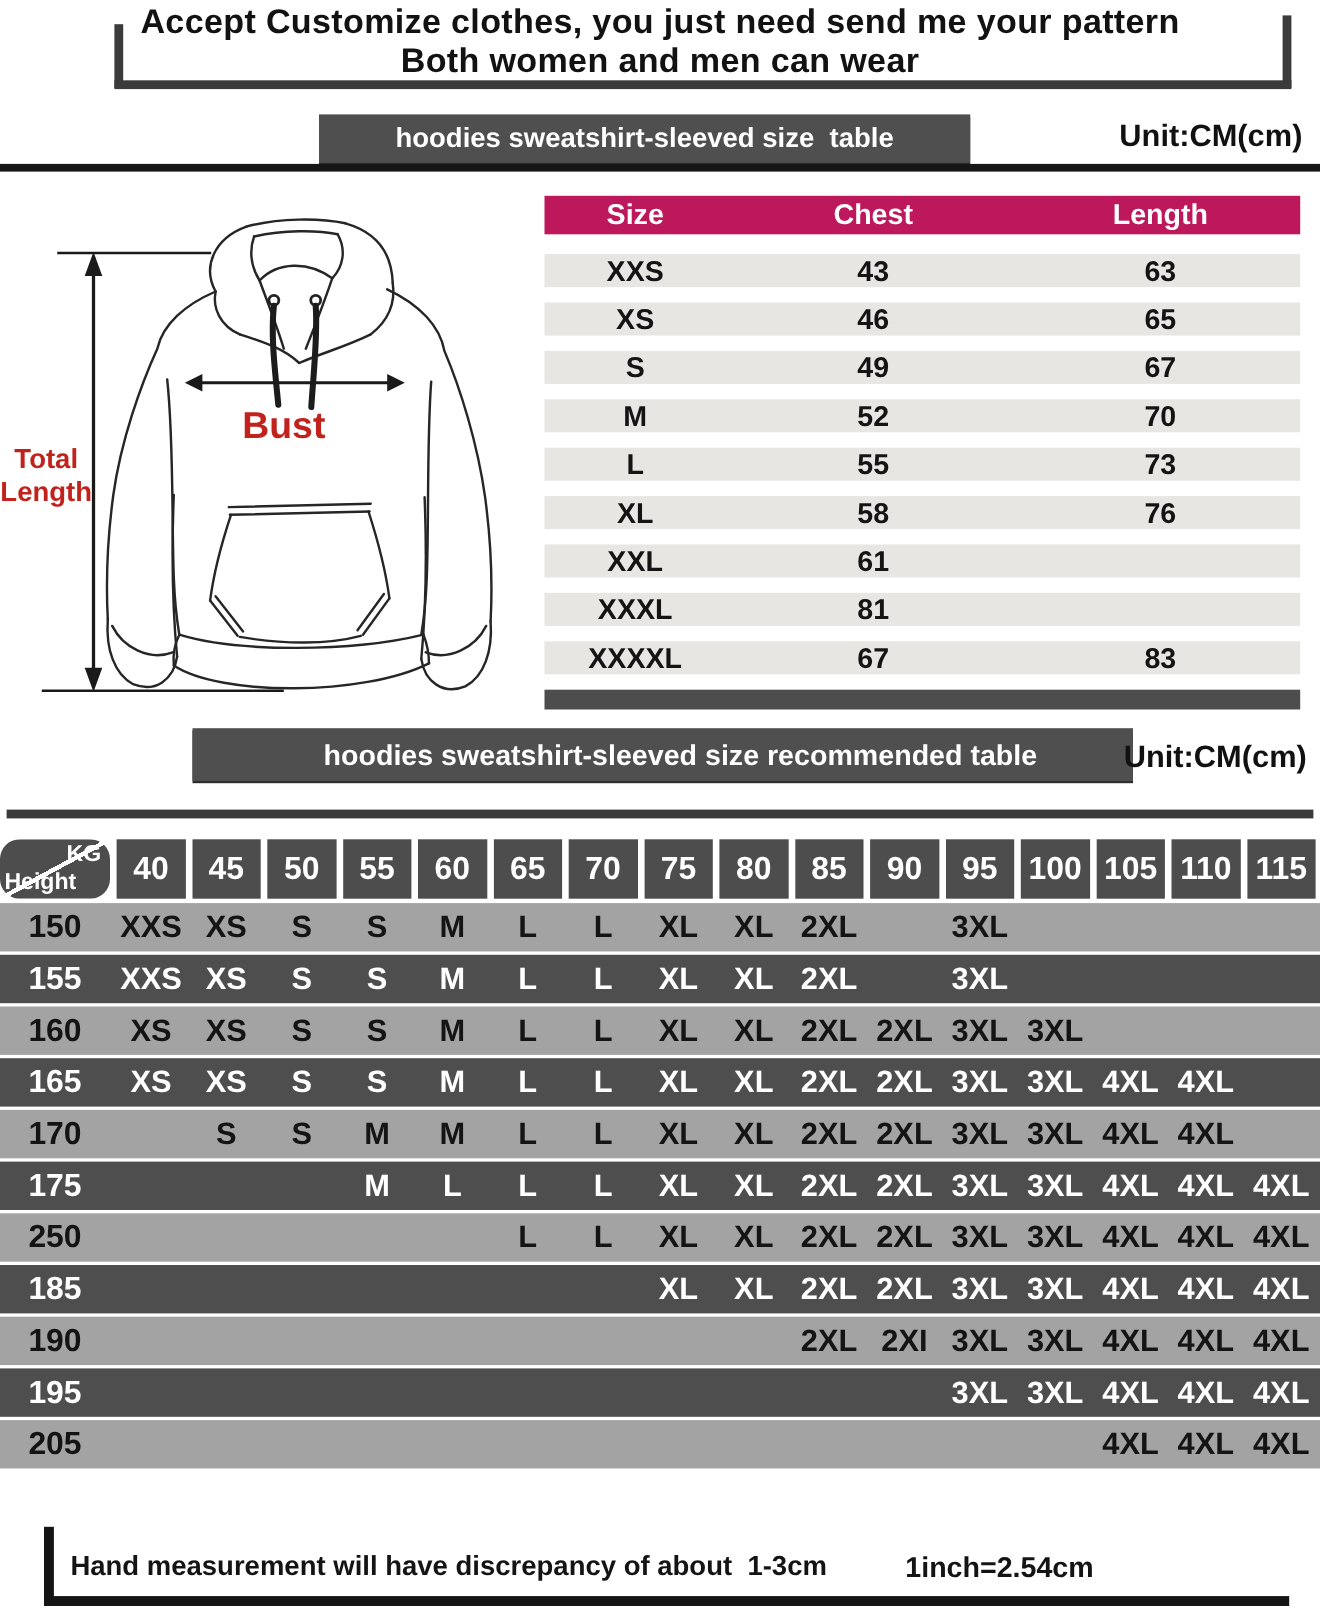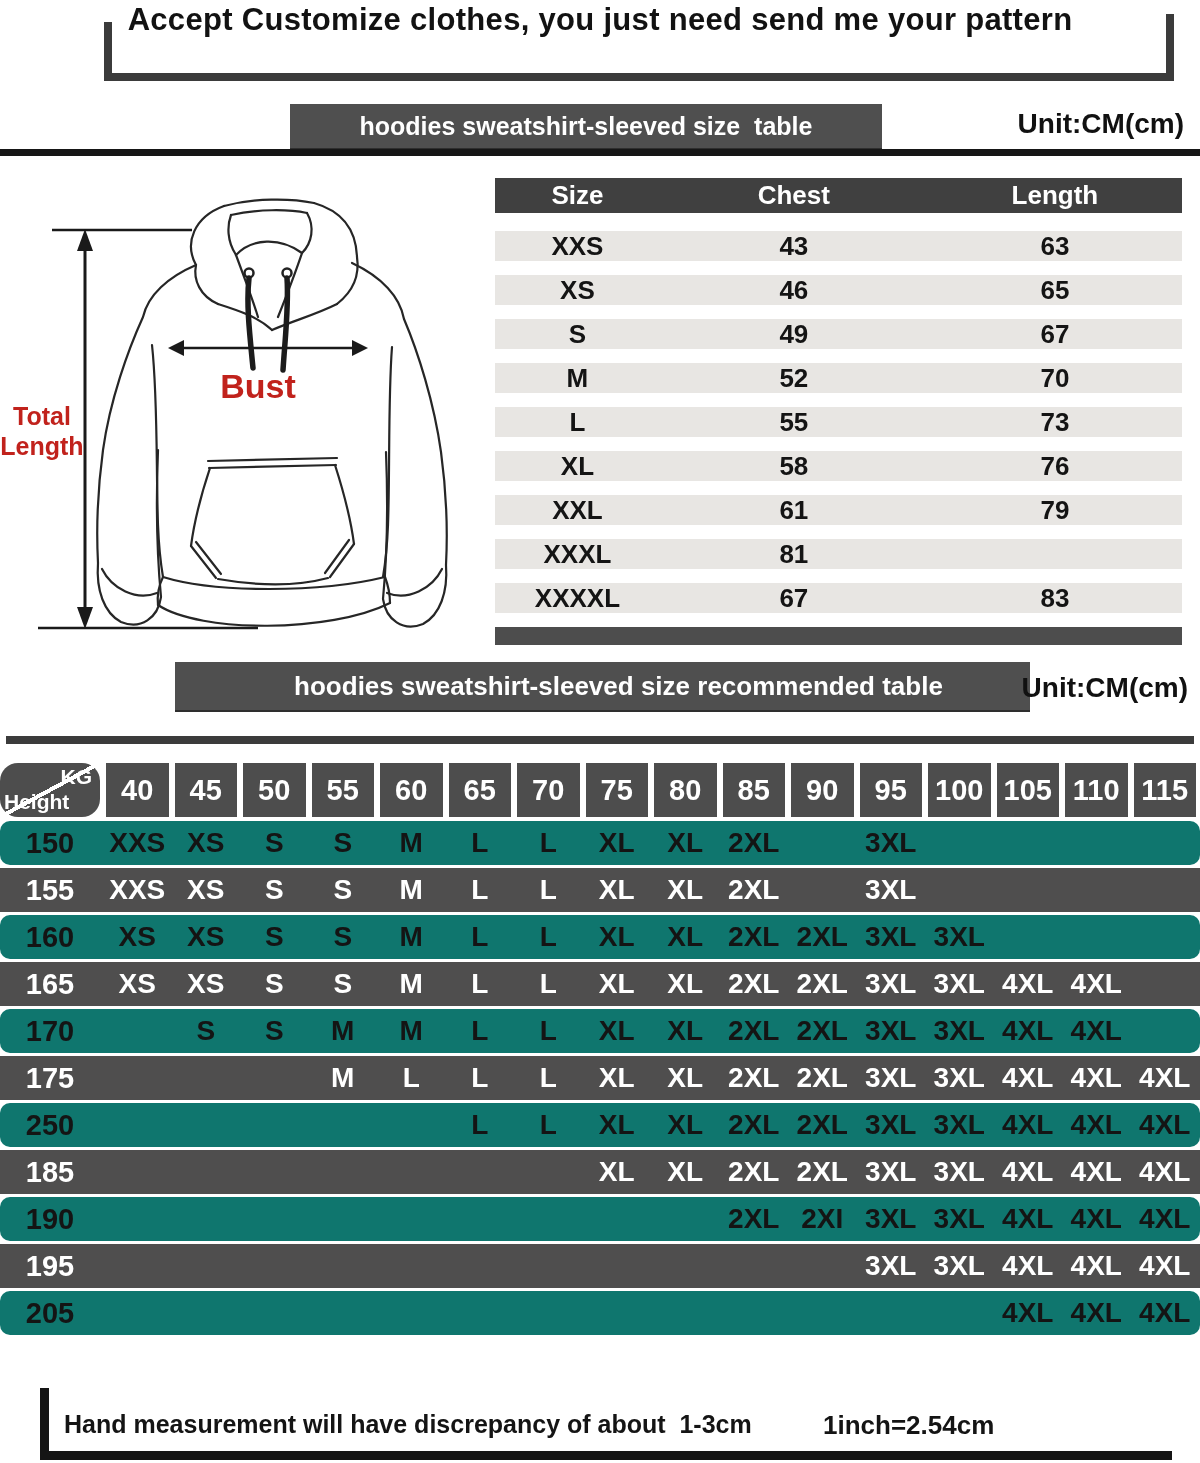--- a/index.html
+++ b/index.html
@@ -31,21 +31,21 @@
   .divider1 { position:absolute; left:0; top:149px; width:1200px; height:7px; background:#161616; }
   .divider2 { position:absolute; left:6px; top:736px; width:1188px; height:8px; background:#3b3b3b; }
 
   
   .diagram { position:absolute; left:0; top:165px; width:490px; height:490px; }
 
   
   .size-table { position:absolute; left:495px; top:178px; width:687px; }
   .st-grid { display:grid; grid-template-columns:24% 39% 37%; align-items:center; text-align:center; }
   .st-header {
-    height:35px; background:#404040; color:#fff; font-size:26px; font-weight:bold;
+    height:35px; background:#be185d; color:#fff; font-size:26px; font-weight:bold;
     margin-bottom:18px;
   }
   .st-row {
     height:30px; background:#e8e6e3; color:#141414; font-size:26px; font-weight:bold;
     margin-bottom:14px;
   }
   .st-footer { height:18px; background:#4d4d4d; margin-top:9px; }
 
   
   .rec-table { position:absolute; left:0; top:763px; width:1200px; }
@@ -59,38 +59,39 @@
     border-radius:18px;
   }
   .rec-corner .kg     { position:absolute; top:2px; right:8px; font-size:21px; }
   .rec-corner .height { position:absolute; bottom:3px; left:4px; font-size:21px; }
   .rec-wcell {
     background:#4d4d4d; color:#fff; font-size:29px; font-weight:bold;
     display:flex; align-items:center; justify-content:center;
   }
   .rec-row { height:44px; margin-bottom:3px; align-items:center; text-align:center;
              font-size:28px; font-weight:bold; }
-  .rec-row.light { background:#0f766e; color:#141414;border-radius:10px; }
+  .rec-row.light { background:#a3a3a3; color:#141414; }
   .rec-row.dark  { background:#4f4e4e; color:#ffffff; }
   .rec-row .rec-hcell { font-size:29px; }
   .rec-row .rec-cell  { white-space:nowrap; }
 
   
   .note-vbar { position:absolute; left:40px;  top:1388px; width:9px;    height:72px; background:#151515; }
   .note-hbar { position:absolute; left:40px;  top:1451px; width:1132px; height:9px;  background:#151515; }
   .note-text { position:absolute; left:64px;  top:1410px; font-size:25px; font-weight:bold; color:#141414; white-space:pre; }
   .note-conv { position:absolute; left:823px; top:1410px; font-size:26px; font-weight:bold; color:#141414; }
 </style>
 </head>
 <body>
 
 <div class="page">
 
   <div class="title">
     <div>Accept Customize clothes, you just need send me your pattern</div>
+    <div>Both women and men can wear</div>
   </div>
   <div class="bracket-left"></div>
   <div class="bracket-right"></div>
   <div class="bracket-bottom"></div>
 
   <div class="banner banner1">hoodies sweatshirt-sleeved size  table</div>
   <div class="unit-label unit1">Unit:CM(cm)</div>
   <div class="divider1"></div>
 
   <svg class="diagram" viewBox="0 0 490 490" xmlns="http://www.w3.org/2000/svg">
@@ -200,21 +201,20 @@
           <div class="st-cell" style="display: inline;">73</div>
         </div>
         <div class="st-grid st-row">
           <div class="st-cell" style="display: inline;">XL</div>
           <div class="st-cell" style="display: inline;">58</div>
           <div class="st-cell" style="display: inline;">76</div>
         </div>
         <div class="st-grid st-row">
           <div class="st-cell" style="display: inline;">XXL</div>
           <div class="st-cell" style="display: inline;">61</div>
-          <div class="st-cell" style="display: inline;">79</div>
         </div>
         <div class="st-grid st-row">
           <div class="st-cell" style="display: inline;">XXXL</div>
           <div class="st-cell" style="display: inline;">81</div>
         </div>
         <div class="st-grid st-row">
           <div class="st-cell" style="display: inline;">XXXXL</div>
           <div class="st-cell" style="display: inline;">67</div>
           <div class="st-cell" style="display: inline;">83</div>
         </div>

